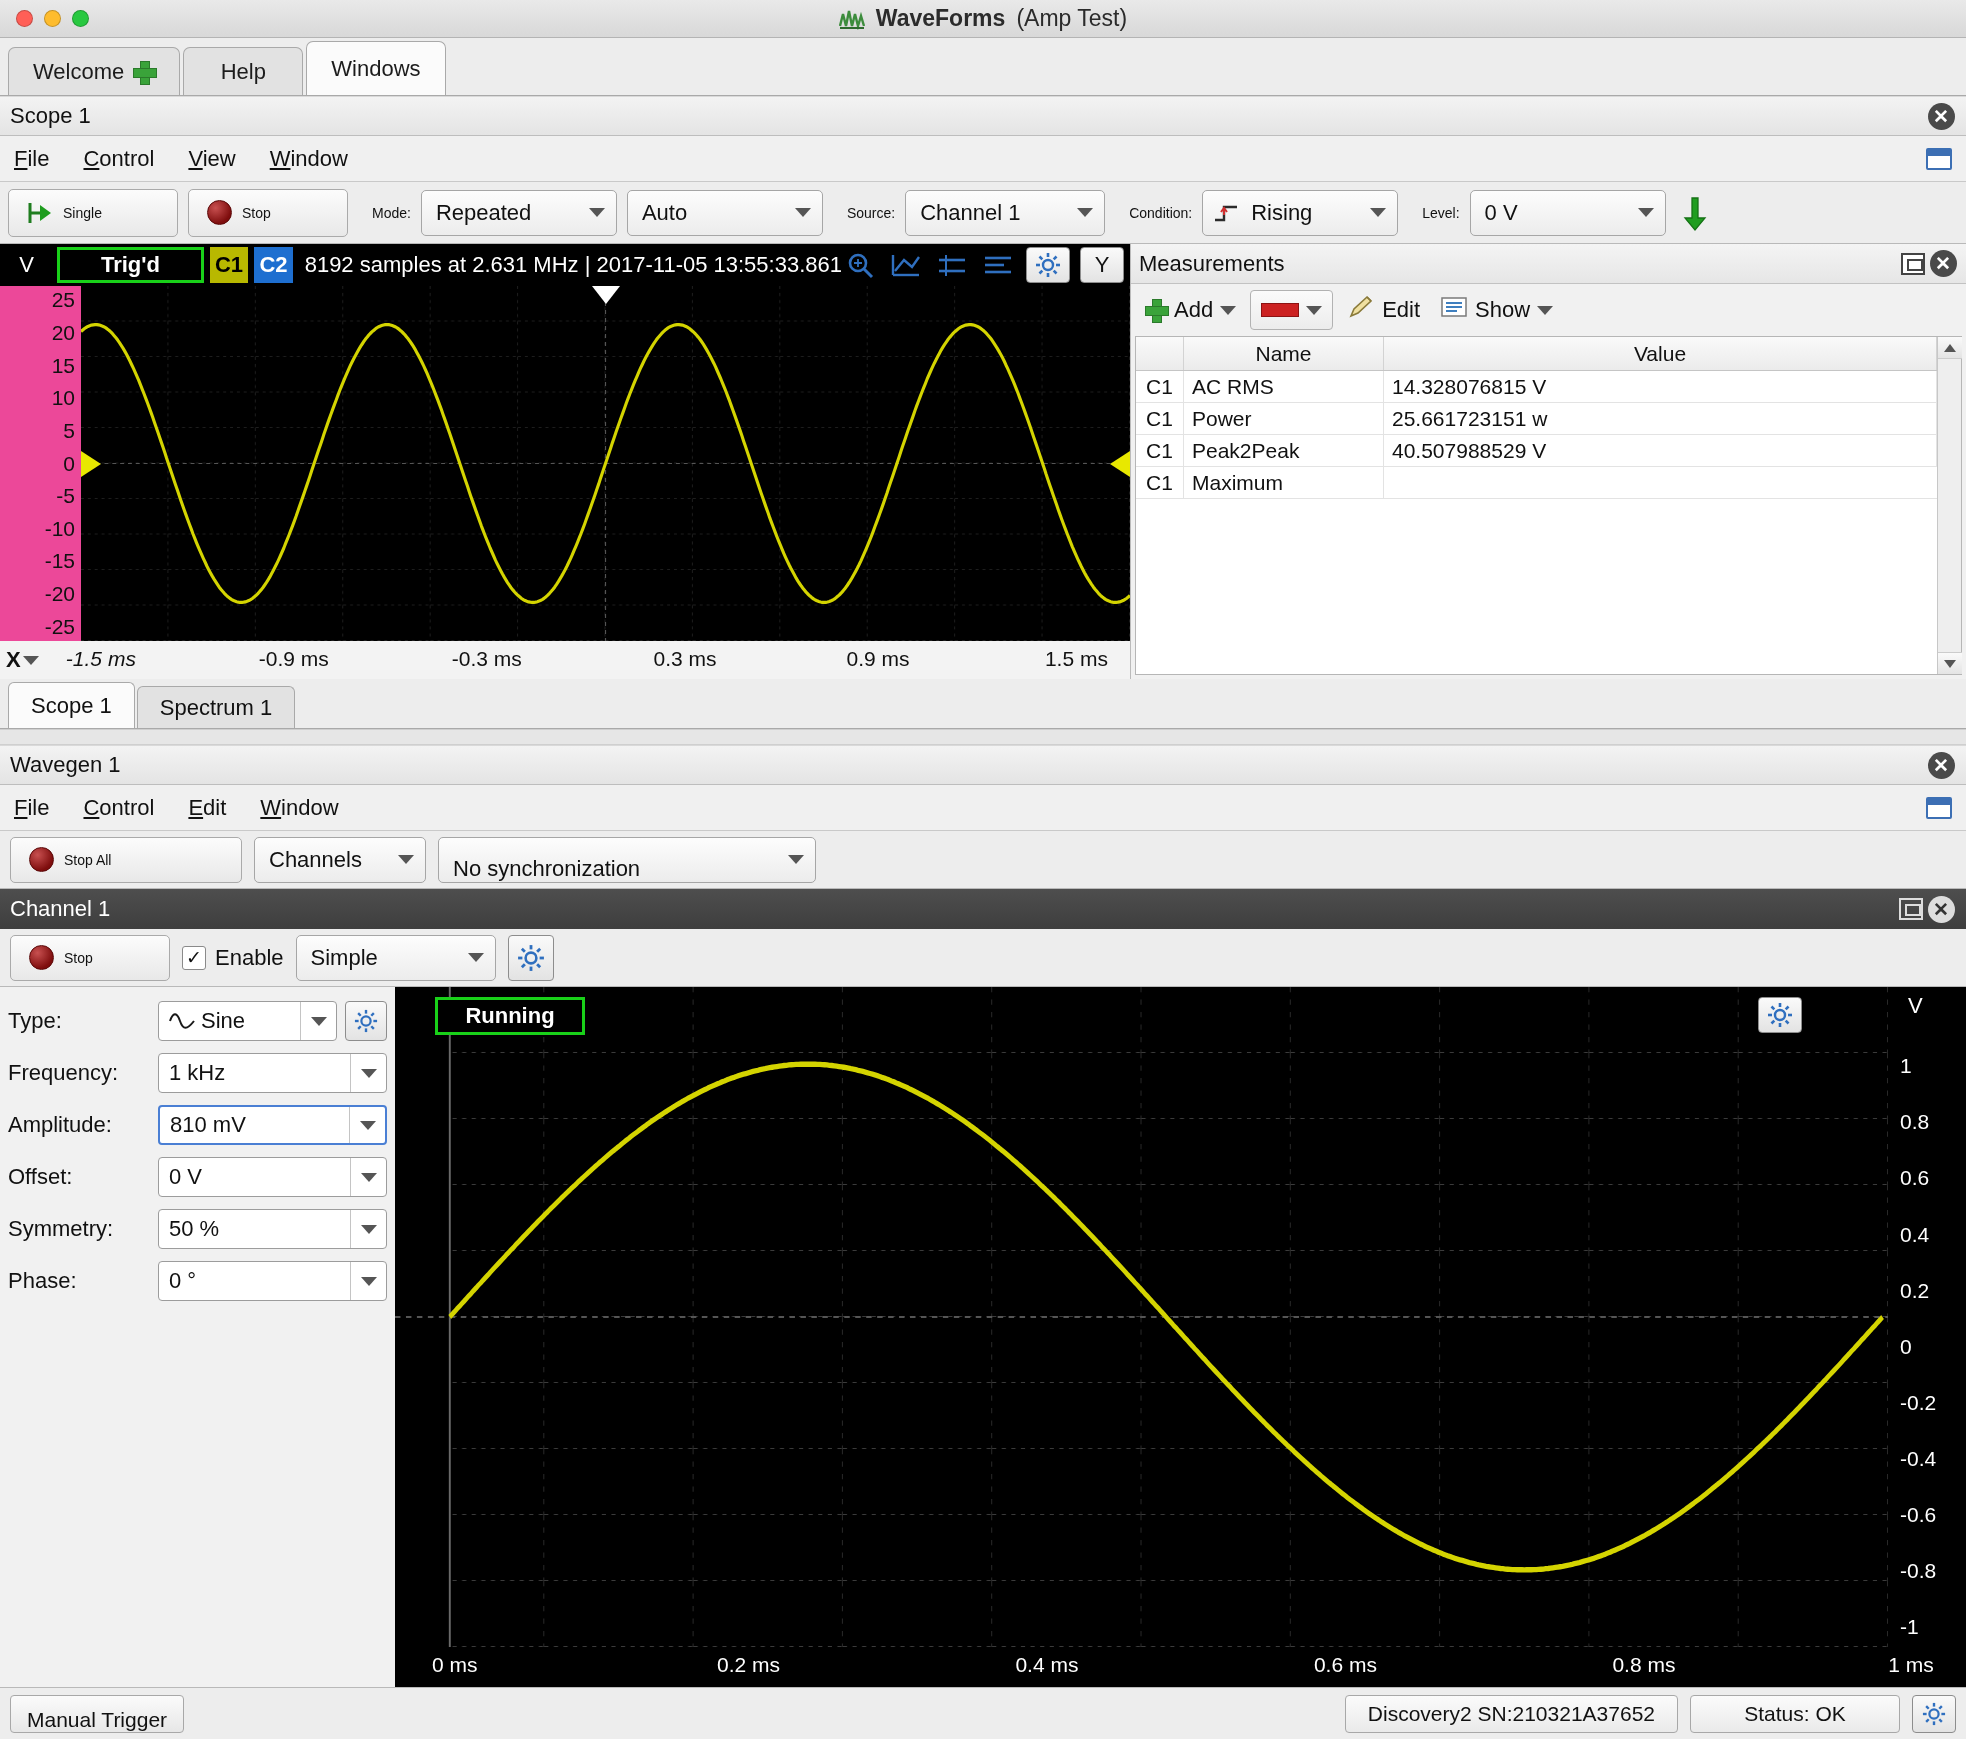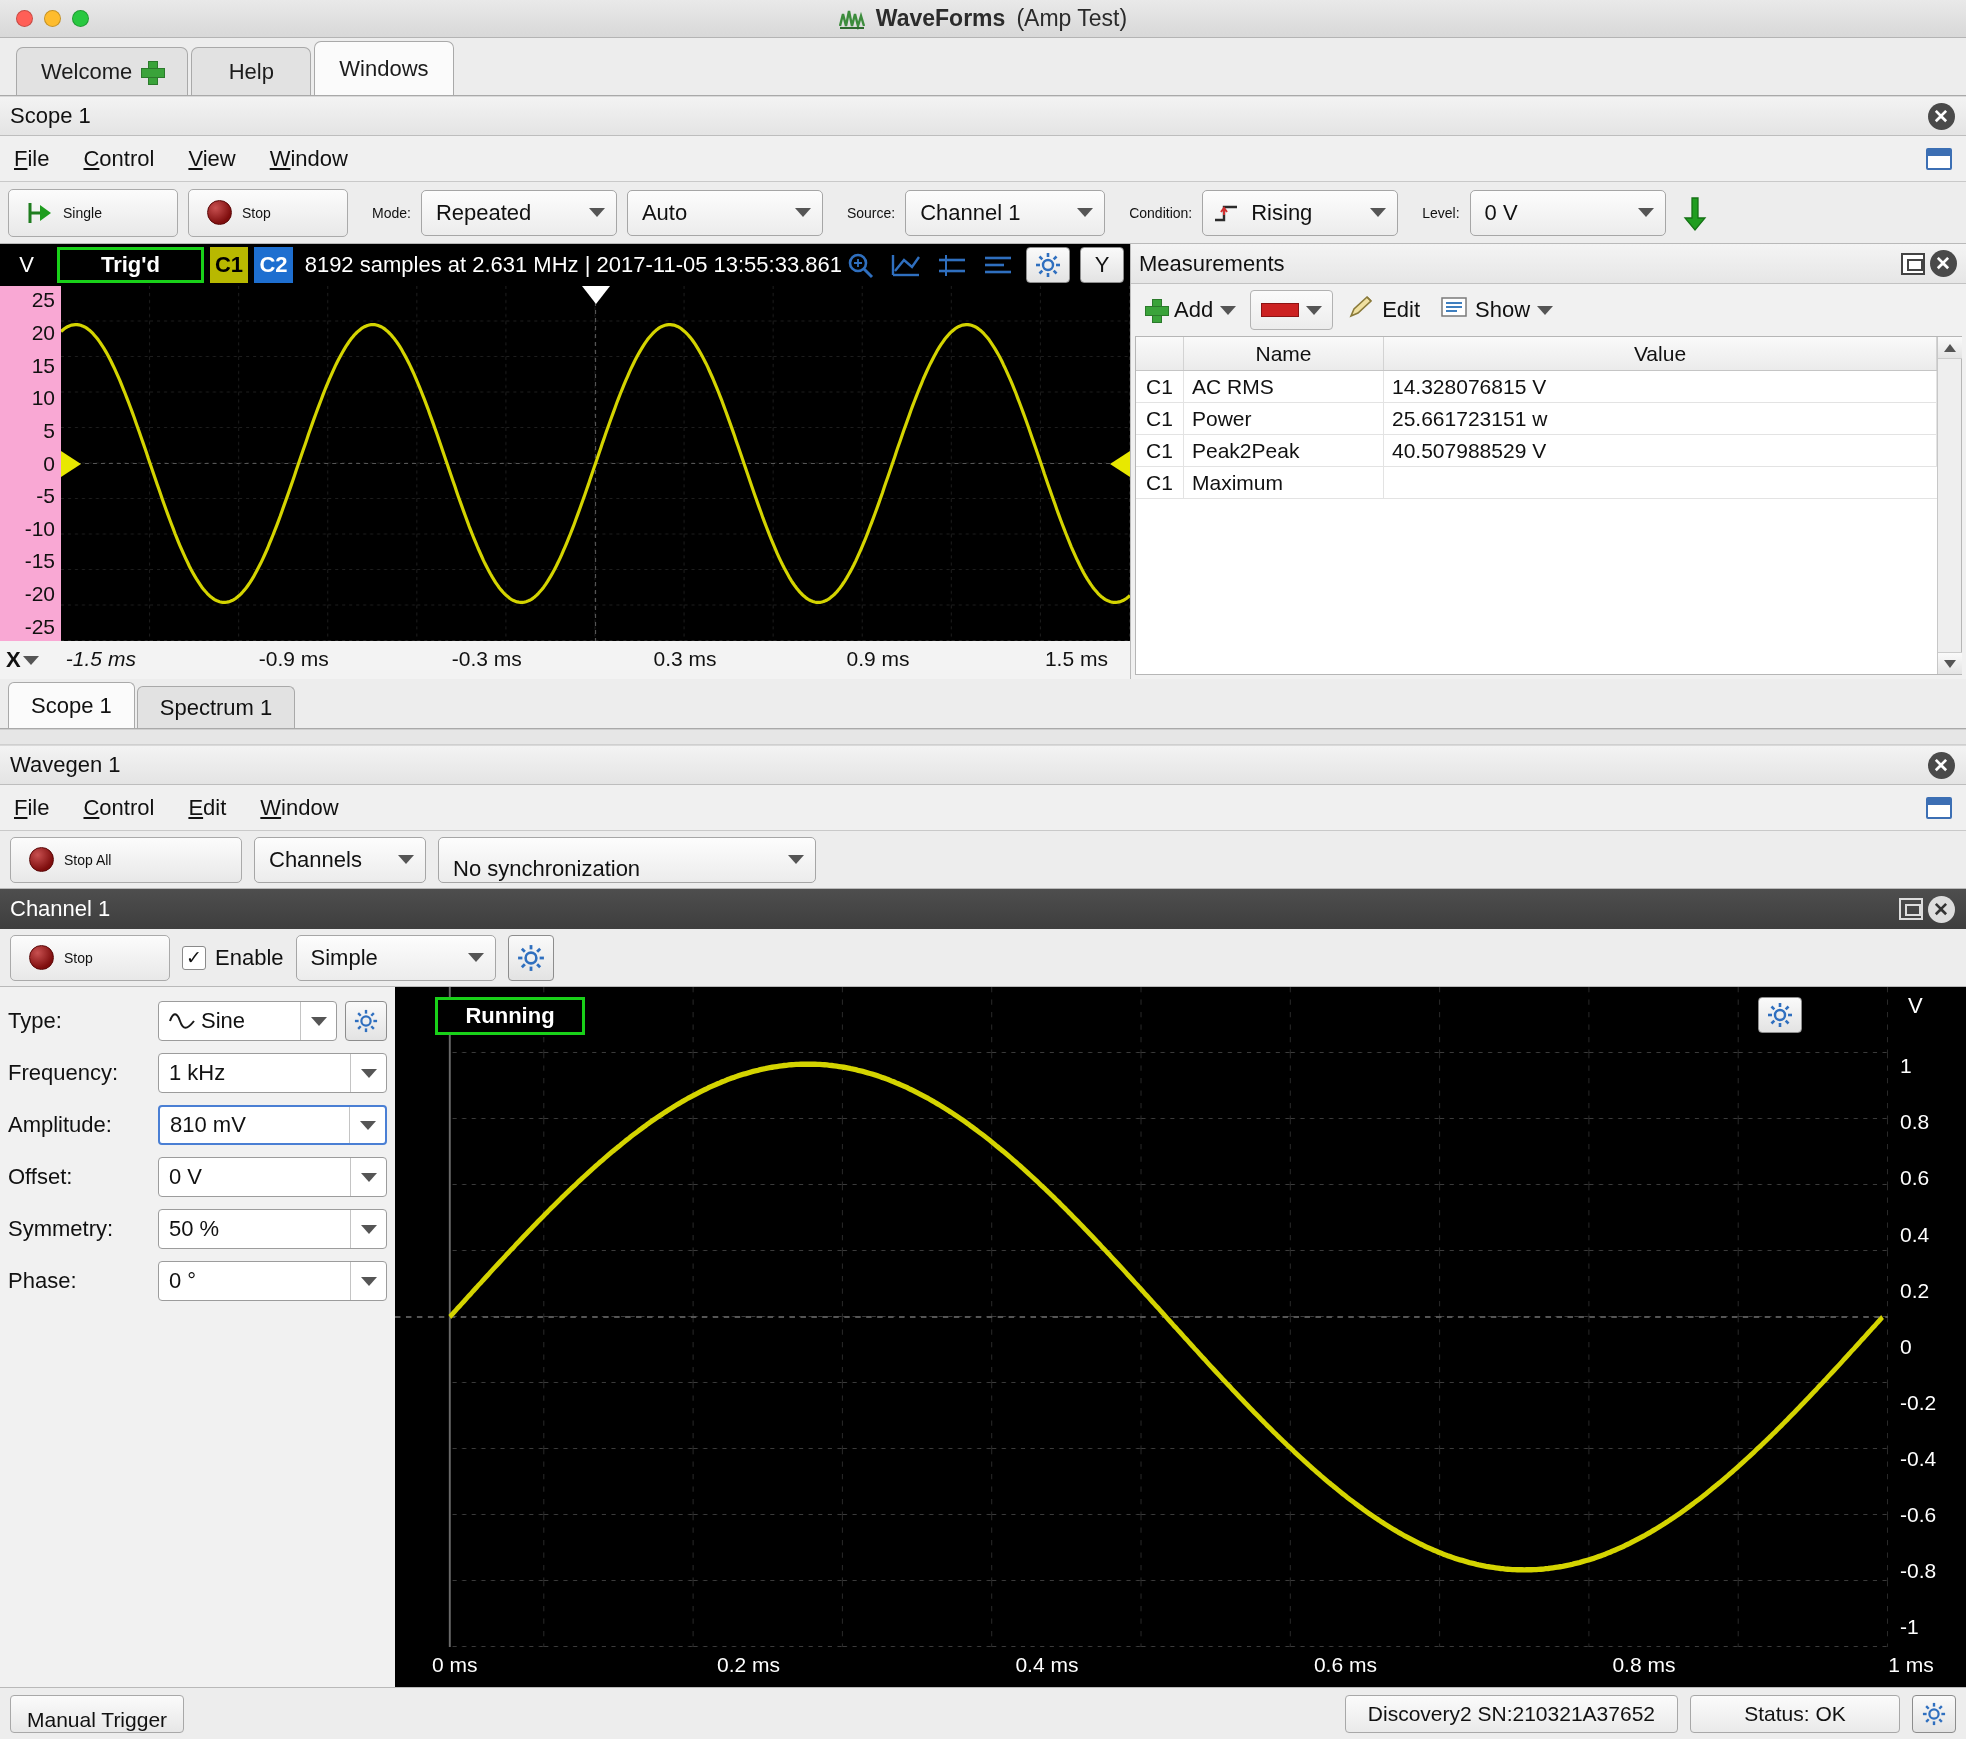--- a/index.html
+++ b/index.html
@@ -31,21 +31,21 @@
     display: flex; align-items: center; justify-content: center; gap: 11px;
   }
   .title-center .appname { font-weight: 700; }
   .title-center .ctx { font-weight: 400; }
   .logo { width: 26px; height: 22px; position: relative; display: inline-block; }
   .logo svg { display: block; }
 
   
   .tabstrip {
     height: 58px; background: #ededed; border-bottom: 1px solid #a9a9a9;
-    display: flex; align-items: flex-end; padding-left: 16px; flex: none;
+    display: flex; align-items: flex-end; padding-left: 8px; flex: none;
   }
   .ttab {
     height: 48px; min-width: 120px; padding: 0 24px;
     display: flex; align-items: center; justify-content: center; gap: 9px;
     background: #e2e2e2; border: 1px solid #a9a9a9; border-bottom: none;
     border-radius: 7px 7px 0 0; margin-right: 3px; font-size: 22px;
     color: #1c1c1c;
   }
   .ttab.active { background: #fbfbfb; height: 54px; }
   .plusicon {
@@ -141,21 +141,21 @@
     display: flex; align-items: center; justify-content: center;
   }
   .gearbtn {
     width: 44px; height: 36px; background: linear-gradient(#fafafa,#e3e3e3);
     border: 1px solid #8d8d8d; border-radius: 4px;
     display: flex; align-items: center; justify-content: center;
   }
 
   .plotrow { display: flex; height: 355px; background: #000; }
   .yaxis {
-    width: 61px; background: #f9a8d4; position: relative;
+    width: 81px; background: #ec4899; position: relative;
     color: #111; font-size: 21px;
   }
   .yaxis .tick { position: absolute; right: 6px; transform: translateY(-50%); }
   .plotarea { flex: 1; position: relative; background: #000; overflow: hidden; }
   .xaxisrow { height: 38px; background: #f3f3f3; display: flex; }
   .xaxisrow .xbtn {
     width: 58px; display: flex; align-items: center; gap: 2px; padding-left: 6px;
     font-size: 22px; font-weight: 700;
   }
   .xaxisrow .xlabels { flex: 1; position: relative; font-size: 21px; }

